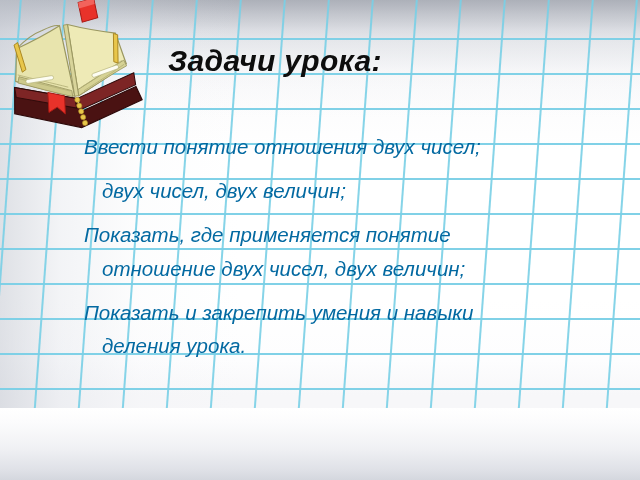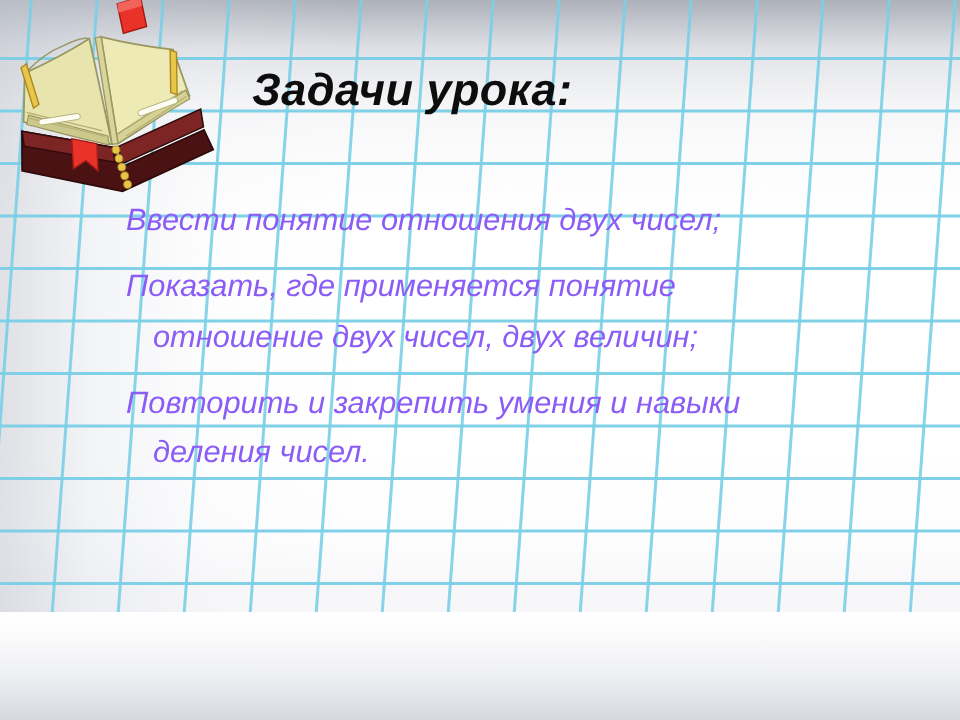--- a/index.html
+++ b/index.html
@@ -137,21 +137,21 @@
   .body-list {
     position: absolute;
     left: 84px;
     top: 130px;
     width: 536px;
   }
 
   .body-item {
     font-size: 20.5px;
     font-style: italic;
-    color: #8b5cf6;
+    color: #0369a1;
     line-height: 33.5px;
     margin-bottom: 10.5px;
     padding-left: 0;
     text-indent: 0;
   }
 
   .body-item .cont {
     display: block;
     padding-left: 18px;
   }
@@ -263,27 +263,28 @@
   <div class="title">Задачи урока:</div>
 
   <div class="body-list">
 
     <div class="body-item">
       <span>Ввести понятие отношения двух чисел;</span>
       
     </div>
 
     <div class="body-item">
+      <span class="cont">двух чисел, двух величин;</span>
     </div>
 
     <div class="body-item">
       <span>Показать, где применяется понятие</span>
       <span class="cont">отношение двух чисел, двух величин;</span>
     </div>
 
     <div class="body-item">
-      <span>Повторить и закрепить умения и навыки</span>
-      <span class="cont">деления чисел.</span>
+      <span>Показать и закрепить умения и навыки</span>
+      <span class="cont">деления урока.</span>
     </div>
 
   </div>
 
 </div>
 
 </body></html>

